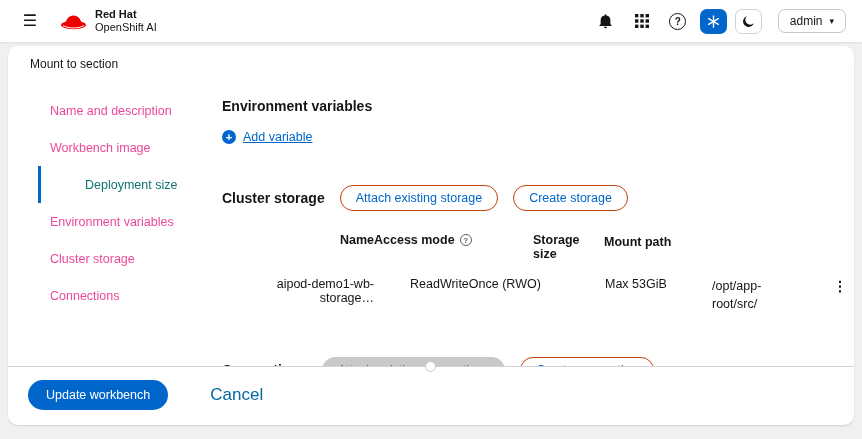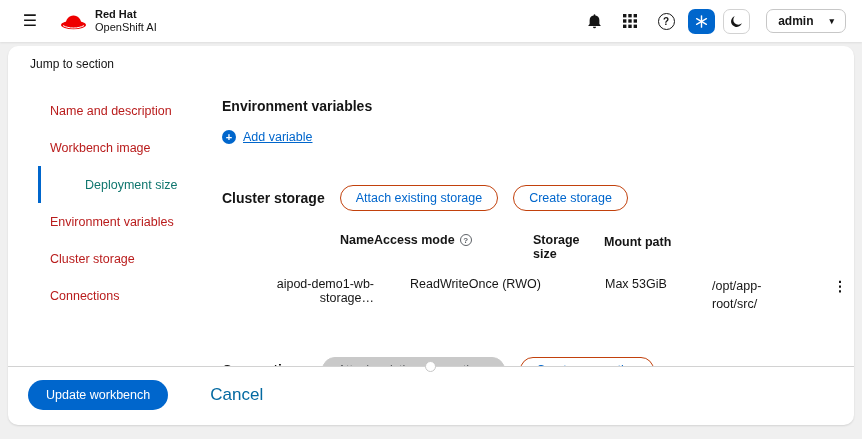--- a/index.html
+++ b/index.html
@@ -36,40 +36,40 @@
     font-size:10px; font-weight:bold; color:#151515;
   }
   .theme-btn {
     width:27px; height:25px; border-radius:7px; border:1px solid transparent;
     display:flex; align-items:center; justify-content:center; cursor:pointer;
     background:#fff;
   }
   .theme-btn.active { background:#0066cc; }
   .theme-btn.inactive { border-color:#d2d2d2; }
   .user-menu {
-    display:flex; align-items:center; gap:16px; border:1px solid #c7c7c7;
+    display:flex; align-items:center; gap:7px; border:1px solid #c7c7c7;
     border-radius:7px; padding:4px 11px; background:#fff; cursor:pointer;
-    font-size:12px; color:#151515; margin-left:8px;font-weight:bold;
+    font-size:12px; color:#151515; margin-left:8px;
   }
   .caret { font-size:9px; line-height:1; }
 
   
   .card {
     margin:4px 8px 0 8px; height:379px; background:#fff; border-radius:10px;
     box-shadow:0 1px 2px rgba(0,0,0,.12);
     display:flex; flex-direction:column; overflow:hidden;
   }
   .jump-label { font-size:12px; padding:11px 0 0 22px; color:#151515; }
   .body-row { display:flex; flex:1; overflow:hidden; }
 
   
   .jump-nav { width:214px; padding-top:21px; flex-shrink:0; }
   .nav-item {
     height:37px; display:flex; align-items:center;
-    margin-left:30px; padding-left:9px; font-size:12.5px; color:#b91c1c;
+    margin-left:30px; padding-left:9px; font-size:12.5px; color:#ec4899;
     border-left:3px solid transparent; cursor:pointer;
   }
   .nav-item.active { border-left-color:#0066cc; color:#0f766e;padding-left:44px; }
 
   
   .content { flex:1; padding-top:27px; }
   .content h3 { font-size:14px; font-weight:bold; color:#151515; }
   .add-link {
     margin-top:16px; display:flex; align-items:center; gap:7px;
     color:#0066cc; cursor:pointer; font-size:12.5px;
@@ -198,21 +198,21 @@
     <div class="user-menu">
       <span>admin</span>
       <span class="caret">▾</span>
     </div>
   </div>
 </header>
 
 <main>
   <section class="card">
 
-    <div class="jump-label">Jump to section</div>
+    <div class="jump-label">Mount to section</div>
 
     <div class="body-row">
 
       <nav class="jump-nav">
         <div class="nav-item">Name and description</div>
         <div class="nav-item">Workbench image</div>
         <div class="nav-item active">Deployment size</div>
         <div class="nav-item">Environment variables</div>
         <div class="nav-item">Cluster storage</div>
         <div class="nav-item">Connections</div>

